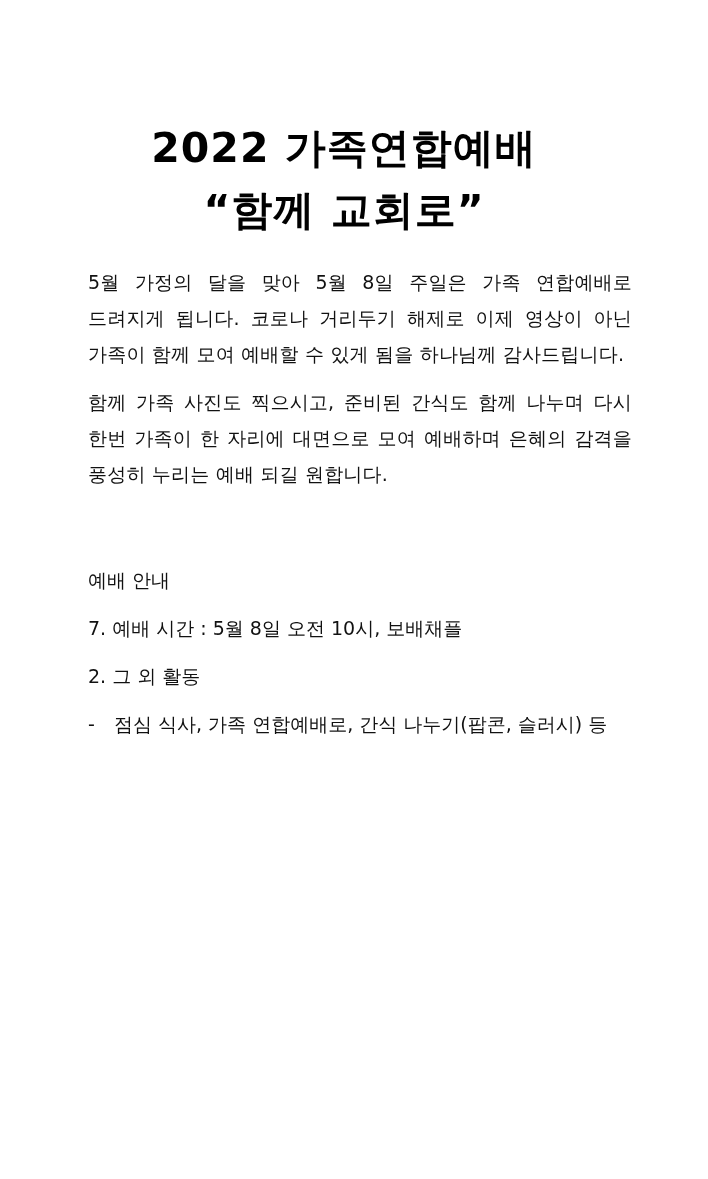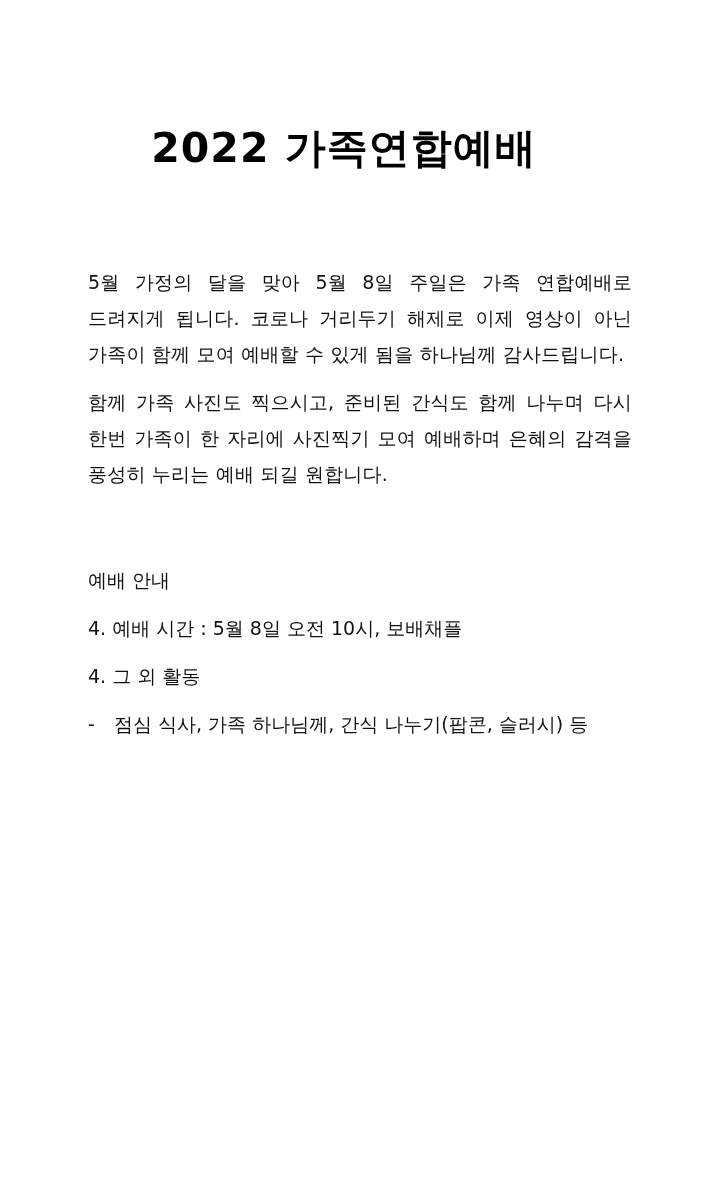--- a/index.html
+++ b/index.html
@@ -73,28 +73,29 @@
     flex: 1;
     text-align: justify;
     text-align-last: left;
   }
 </style>
 </head>
 <body>
 
 <div class="title-block">
   <div class="title-line">2022 가족연합예배</div>
+  <div class="title-line">“함께 교회로”</div>
 </div>
 
 <div class="content">
   <p class="para">5월 가정의 달을 맞아 5월 8일 주일은 가족 연합예배로 드려지게 됩니다. 코로나 거리두기 해제로 이제 영상이 아닌 가족이 함께 모여 예배할 수 있게 됨을 하나님께 감사드립니다.</p>
-  <p class="para">함께 가족 사진도 찍으시고, 준비된 간식도 함께 나누며 다시 한번 가족이 한 자리에 사진찍기 모여 예배하며 은혜의 감격을 풍성히 누리는 예배 되길 원합니다.</p>
+  <p class="para">함께 가족 사진도 찍으시고, 준비된 간식도 함께 나누며 다시 한번 가족이 한 자리에 대면으로 모여 예배하며 은혜의 감격을 풍성히 누리는 예배 되길 원합니다.</p>
 
   <div class="spacer"></div>
 
   <div class="info-heading">예배 안내</div>
-  <div class="info-item">4. 예배 시간 : 5월 8일 오전 10시, 보배채플</div>
-  <div class="info-item">4. 그 외 활동</div>
+  <div class="info-item">7. 예배 시간 : 5월 8일 오전 10시, 보배채플</div>
+  <div class="info-item">2. 그 외 활동</div>
   <div class="info-dash">
     <span class="dash">-</span>
-    <span class="dash-text">점심 식사, 가족 하나님께, 간식 나누기(팝콘, 슬러시) 등</span>
+    <span class="dash-text">점심 식사, 가족 연합예배로, 간식 나누기(팝콘, 슬러시) 등</span>
   </div>
 </div>
 
 </body></html>

